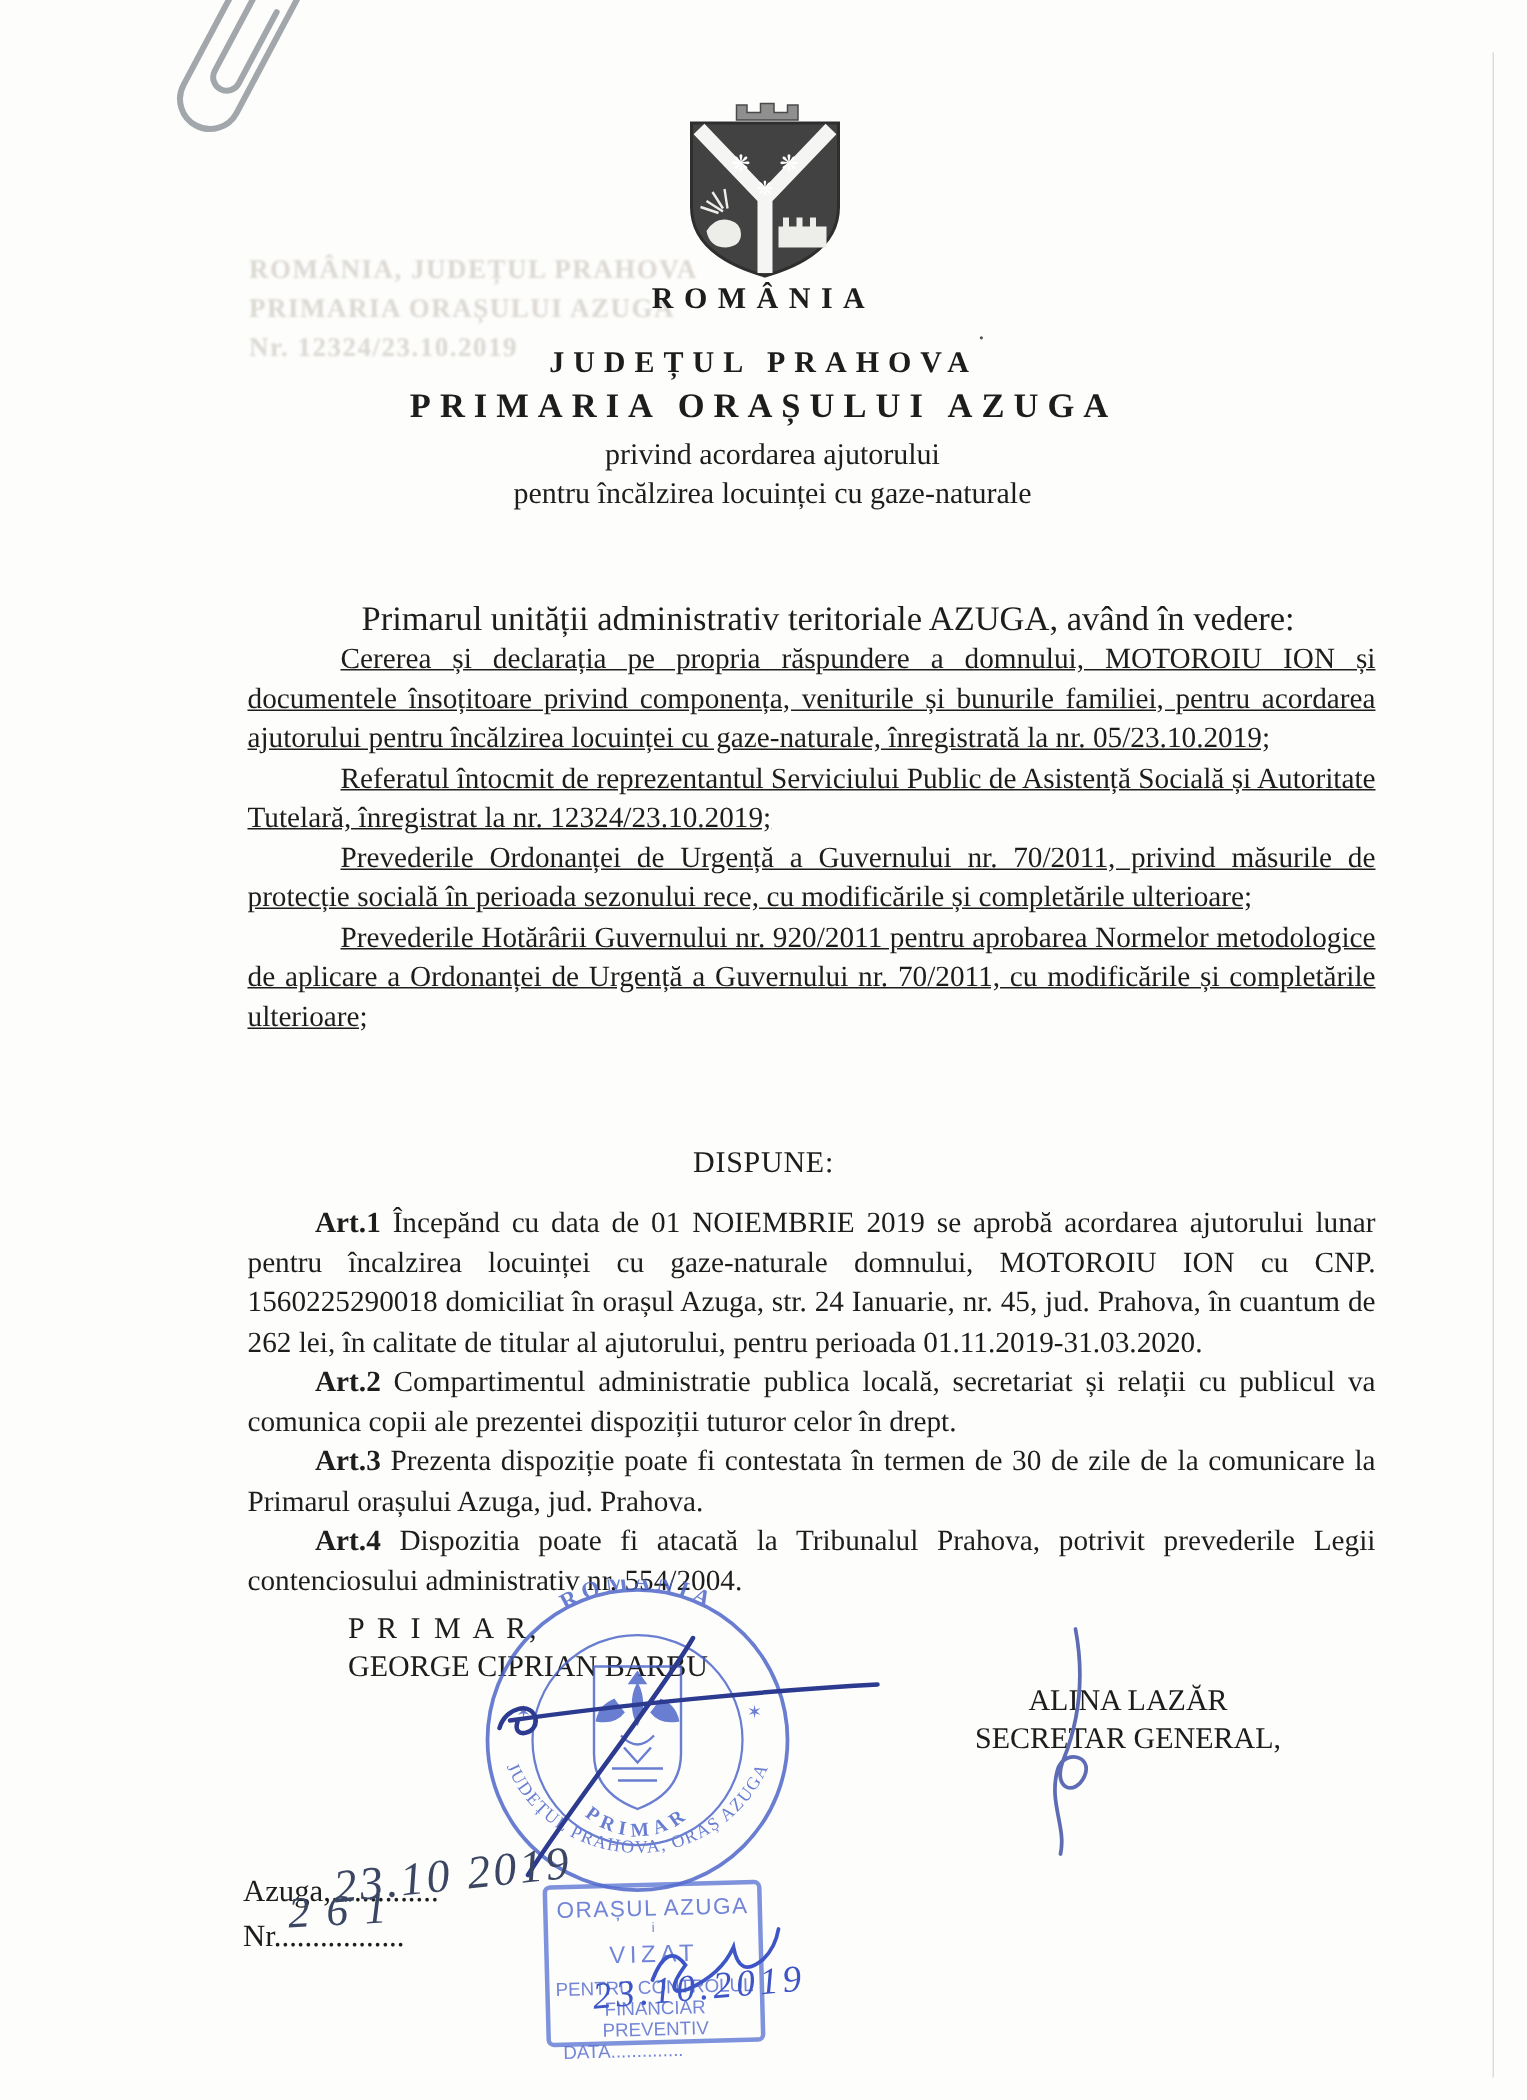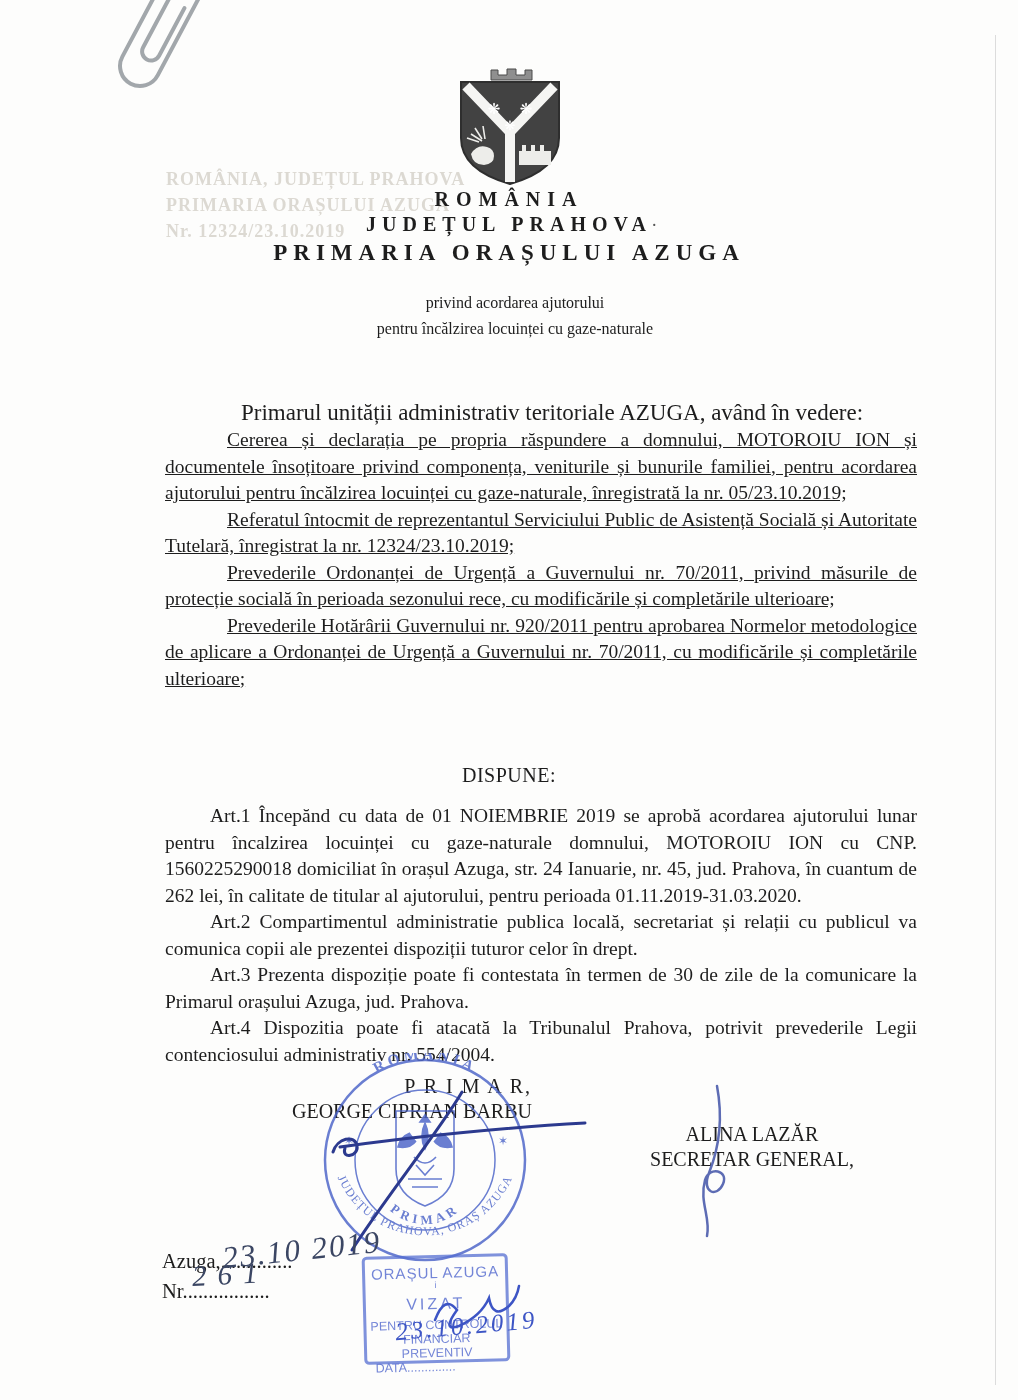--- a/index.html
+++ b/index.html
@@ -5,37 +5,37 @@
   html,body{margin:0;padding:0;background:#e9e9e9;}
   #page{position:relative;width:1018px;height:1400px;background:#fdfdfc;overflow:hidden;
         font-family:"Liberation Serif","DejaVu Serif",serif;color:#1d1d1d;margin:0 auto;}
   .center{text-align:center;}
   
   .ghost{position:absolute;left:150px;top:166px;width:420px;color:rgba(175,168,152,0.42);
          font-weight:bold;font-size:18px;line-height:26px;letter-spacing:1px;filter:blur(0.6px);margin-left:16px;}
   
   .hdr{position:absolute;top:188px;left:0;width:100%;font-weight:bold;}
   .hdr-l1{font-size:20px;letter-spacing:7px;}
-  .hdr-l2{font-size:20px;letter-spacing:6px;margin-top:2px;}
+  .hdr-l2{font-size:20px;letter-spacing:6px;margin-top:20px;}
   .hdr-l3{font-size:23px;letter-spacing:6px;margin-top:4px;}
   .stray-dot{position:absolute;left:652px;top:210px;font-size:18px;color:#555;}
   
   .title{position:absolute;top:290px;left:0;width:100%;}
   .title-main{font-size:22px;font-weight:bold;letter-spacing:1px;}
-  .title-sub{font-size:16px;line-height:26px;margin-left:12px;}
+  .title-sub{font-size:20px;line-height:26px;margin-left:12px;}
   .intro{position:absolute;top:377px;left:165px;width:752px;font-size:23px;text-indent:76px;}
   
   .recitals{position:absolute;top:427px;left:165px;width:752px;font-size:19.5px;line-height:26.5px;text-align:justify;}
   .recitals p{margin:0;text-indent:62px;text-decoration:underline;}
   .dispune{position:absolute;top:764px;left:0;width:100%;font-size:20px;font-weight:normal;letter-spacing:0.5px;}
   .articles{position:absolute;top:803px;left:165px;width:752px;font-size:19.5px;line-height:26.5px;text-align:justify;}
   .articles p{margin:0;text-indent:45px;}
-  .articles b{font-weight:normal;}
+  .articles b{font-weight:bold;}
   
-  .sig-left{position:absolute;top:1074px;left:232px;width:300px;text-align:right;font-size:20px;line-height:25px;}
+  .sig-left{position:absolute;top:1074px;left:232px;width:300px;text-align:left;font-size:20px;line-height:25px;}
   .sig-left .role{letter-spacing:2px;}
   .sig-right{position:absolute;top:1122px;left:602px;width:300px;text-align:center;font-size:20px;line-height:25px;}
   
   .round-stamp{position:absolute;left:318px;top:1053px;width:214px;height:214px;opacity:0.82;}
   .pen1{position:absolute;left:310px;top:1075px;width:300px;height:190px;}
   .pen2{position:absolute;left:665px;top:1078px;width:110px;height:165px;}
   .pen3{position:absolute;left:425px;top:1268px;width:110px;height:70px;}
   .footer{position:absolute;left:162px;top:1246px;font-size:20.5px;line-height:30px;}
   .hw{position:absolute;font-style:italic;white-space:nowrap;}
   .hw-date{left:222px;top:1232px;font-size:31px;color:#3b4663;transform:rotate(-6deg);letter-spacing:2px;}

